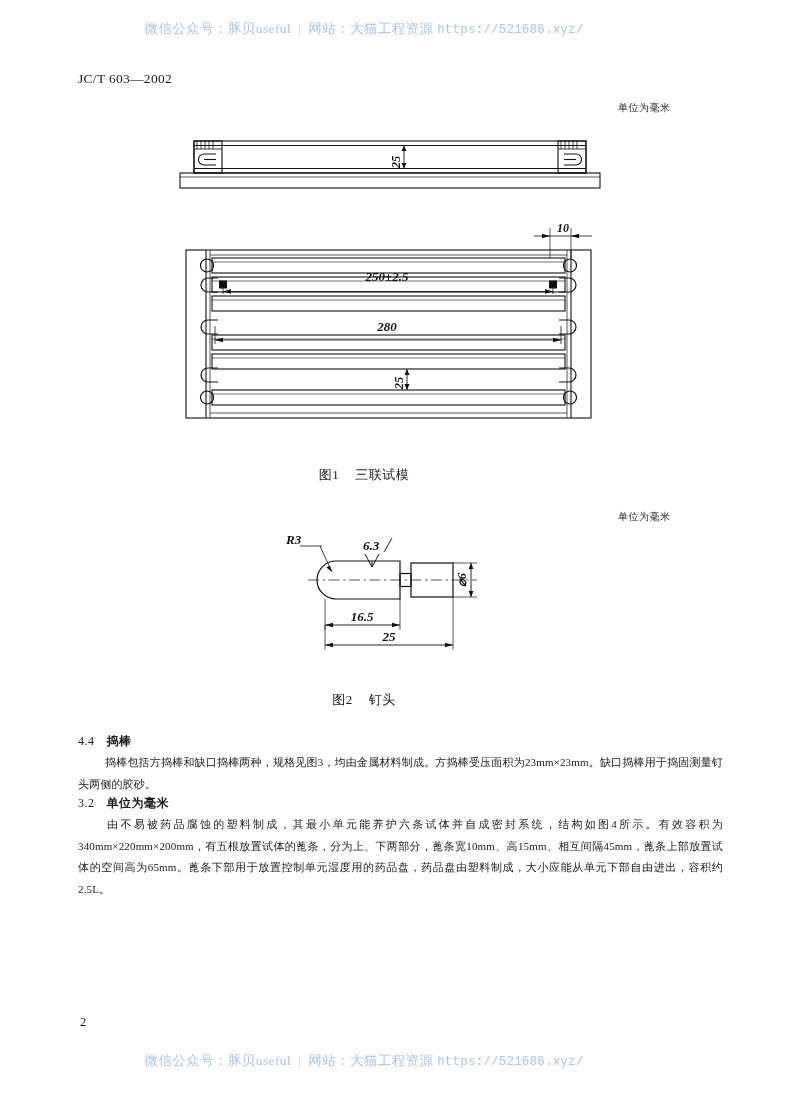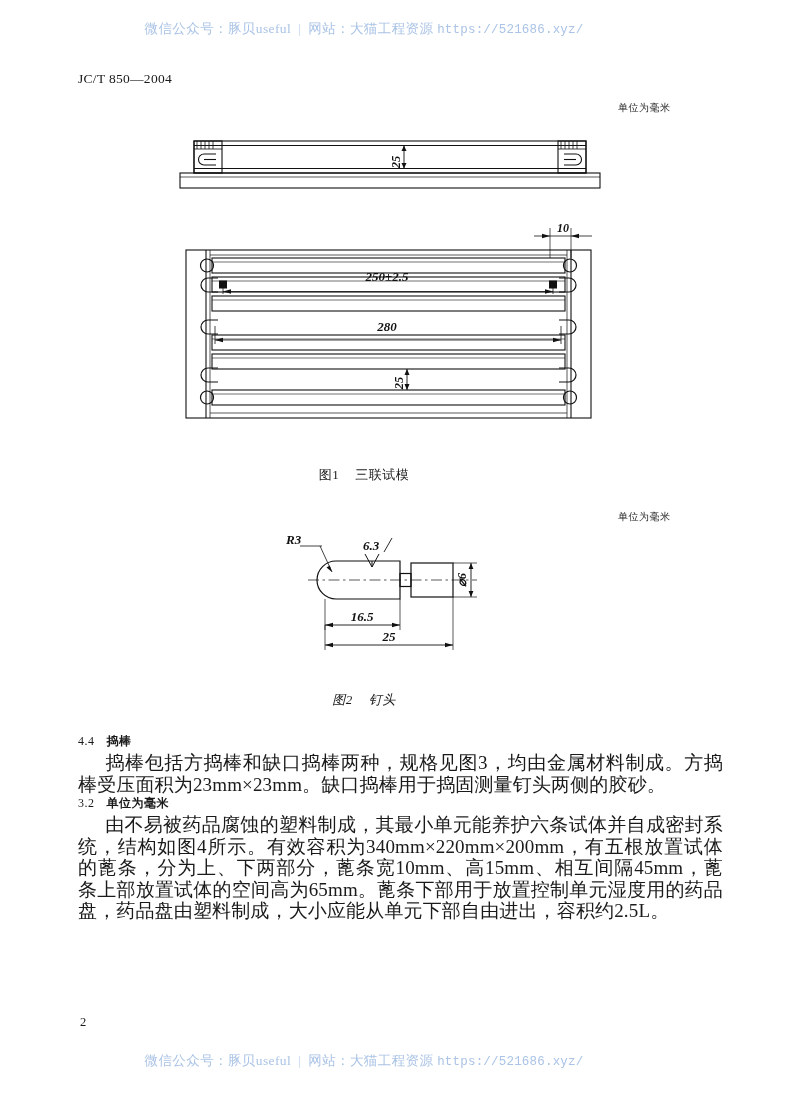--- a/index.html
+++ b/index.html
@@ -61,21 +61,21 @@
   .fig-caption {
     position: absolute;
     left: 0;
     width: 728px;
     text-align: center;
     font-size: 13px;
     letter-spacing: 0.5px;
   }
   .fig-caption .gap { display: inline-block; width: 16px; }
   #fig1-caption { top: 466px; }
-  #fig2-caption { top: 691px; font-style: italic; }
+  #fig2-caption { top: 691px; }
 
   
   .drawing { position: absolute; }
   #drawing-elevation { left: 176px; top: 132px; }
   #drawing-plan      { left: 182px; top: 222px; }
   #drawing-nailhead  { left: 272px; top: 530px; }
 
   
   .section-heading {
     position: absolute;
@@ -89,21 +89,21 @@
     font-family: "Liberation Serif", "DejaVu Serif", serif;
   }
   .section-heading .gap { display: inline-block; width: 12px; }
   #heading-4-4 { left: 78px; top: 733px; }
   #heading-4-5 { left: 78px; top: 795px; }
 
   .body-para {
     position: absolute;
     width: 645px;
     left: 78px;
-    font-size: 19px;
+    font-size: 11px;
     line-height: 21.5px;
     letter-spacing: 0.15px;
     text-align: justify;
     text-justify: inter-character;
   }
   #para-4-4 { top: 752px; }
   #para-4-5 { top: 814px; }
   .body-para .indent { display: inline-block; width: 27px; }
 
   #page-number {
@@ -123,21 +123,21 @@
   }
 </style>
 </head>
 <body>
 
 <div class="watermark" id="watermark-top">
   <span>微信公众号：豚贝useful</span><span class="sep">|</span><span>网站：大猫工程资源</span>
   <span class="url">https://521686.xyz/</span>
 </div>
 
-<div id="std-number">JC/T 850—2004</div>
+<div id="std-number">JC/T 603—2002</div>
 
 <div class="unit-note" id="unit-note-1">单位为毫米</div>
 
 <div class="drawing" id="drawing-elevation">
   <svg width="428" height="64" viewBox="0 0 428 64">
     <g stroke="#111" fill="none" stroke-width="1.1">
 
       <rect x="18" y="9" width="392" height="32"></rect>
 
       <line x1="18" y1="13.5" x2="410" y2="13.5"></line>

